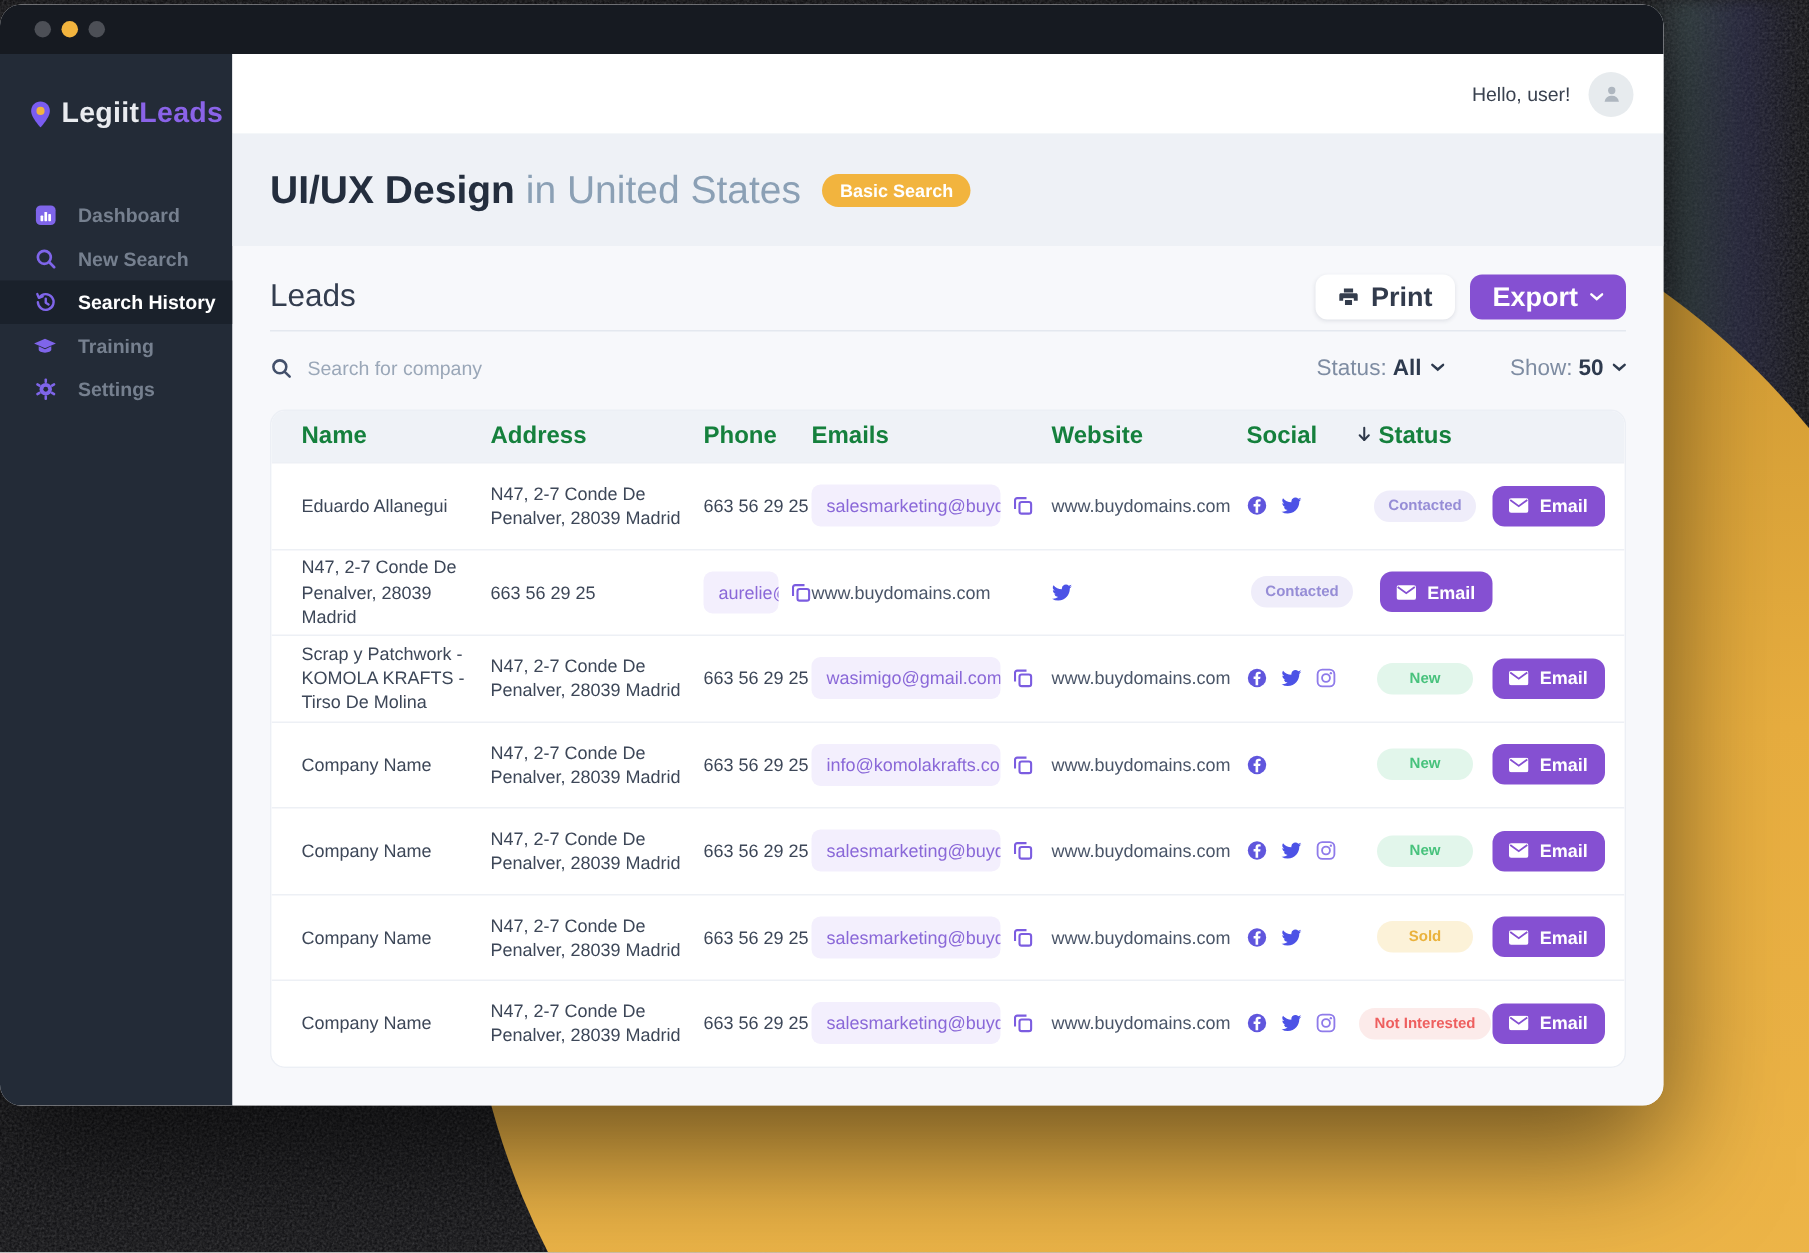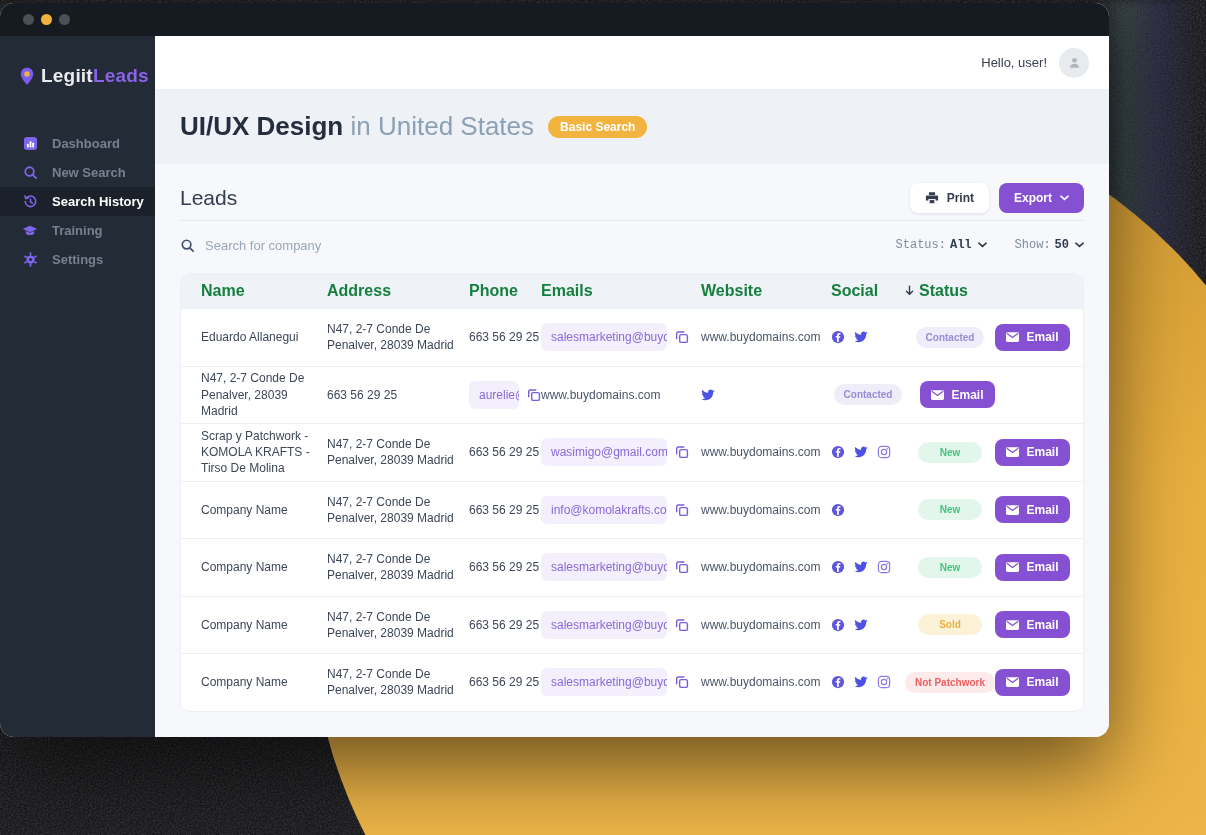--- a/index.html
+++ b/index.html
@@ -42,30 +42,30 @@
   .page-title .kw { font-weight:bold; color:#242e3e; }
   .page-title .loc { color:#8ba0b5; font-weight:normal; }
   .badge { background:var(--c-amber,#f2b649); color:#fff; font-size:12px; font-weight:bold; height:22px; line-height:22px;
     padding:0 12px; border-radius:12px; white-space:nowrap; }
 
   .content { flex:1; padding:12px 25px 0; }
   .leadsrow { height:44px; display:flex; align-items:center; justify-content:space-between; }
   .section-title { font-size:21px; color:#333d4f; }
   .btns { display:flex; gap:10px; }
   .btn { height:30px; border:none; border-radius:8px; display:flex; align-items:center; gap:8px; padding:0 15px;
-    font-size:12px; font-weight:bold; cursor:pointer; font-family:"Liberation Sans",sans-serif; }
+    font-size:18px; font-weight:bold; cursor:pointer; font-family:"Liberation Sans",sans-serif; }
   .btn-print { background:#ffffff; color:#323b4c; box-shadow:0 1px 3px rgba(40,50,70,.12); }
   .btn-export { background:var(--c-accent,#8550d2); color:#fff; }
   .divider { height:1px; background:#e4e8ef; }
   .searchrow { height:48px; display:flex; align-items:center; justify-content:space-between; }
   .search-left { display:flex; align-items:center; gap:10px; flex:1; }
   .search-input { border:none; outline:none; background:transparent; font-size:13px; color:#39414f; width:300px;
     font-family:"Liberation Sans",sans-serif; }
   .search-input::placeholder { color:#9aa7b8; }
-  .filters { display:flex; align-items:center; gap:28px; font-size:12px;font-family:Liberation Mono, monospace; }
+  .filters { display:flex; align-items:center; gap:44px; font-size:15px; }
   .fil-label { color:#7e8ca2; }
   .fil-value { color:#2e3a4e; font-weight:bold; margin-left:4px; }
   .fil-group { display:flex; align-items:center; gap:6px; cursor:pointer; color:#2e3a4e; }
 
   
   .card { background:#fff; border:1px solid #eceff5; border-radius:10px; overflow:hidden; margin-top:4px; }
   .thead, .trow { display:grid; grid-template-columns:126px 142px 72px 160px 130px 74px 90px 1fr;
     padding:0 16px 0 20px; align-items:center; }
   .thead { background:#eff2f7; height:34px; font-size:16px; font-weight:bold; color:#15803d; }
   .th { display:flex; align-items:center; gap:5px; }
@@ -566,21 +566,21 @@
                     </span>
                     <span class="soc instagram">
                       <svg viewBox="0 0 16 16" width="14" height="14" fill="none" stroke="currentColor" stroke-width="1.4">
                         <rect x="1.6" y="1.6" width="12.8" height="12.8" rx="3.6"></rect>
                         <circle cx="8" cy="8" r="3"></circle>
                         <circle cx="11.7" cy="4.3" r=".9" fill="currentColor" stroke="none"></circle>
                       </svg>
                     </span>
                   </div>
     <div class="cell-status">
-                    <span class="pill st-not_interested">Not Patchwork</span>
+                    <span class="pill st-not_interested">Not Interested</span>
                   </div>
     <div class="cell-action">
       <button class="email-btn">
         <svg viewBox="0 0 16 12" width="13" height="10">
                         <rect width="16" height="12" rx="1.8" fill="#fff"></rect>
                         <path d="M1 1.4L8 6.6l7-5.2" stroke="#8550d2" stroke-width="1.5" fill="none"></path>
                       </svg>
         <span>Email</span>
       </button>
     </div>

